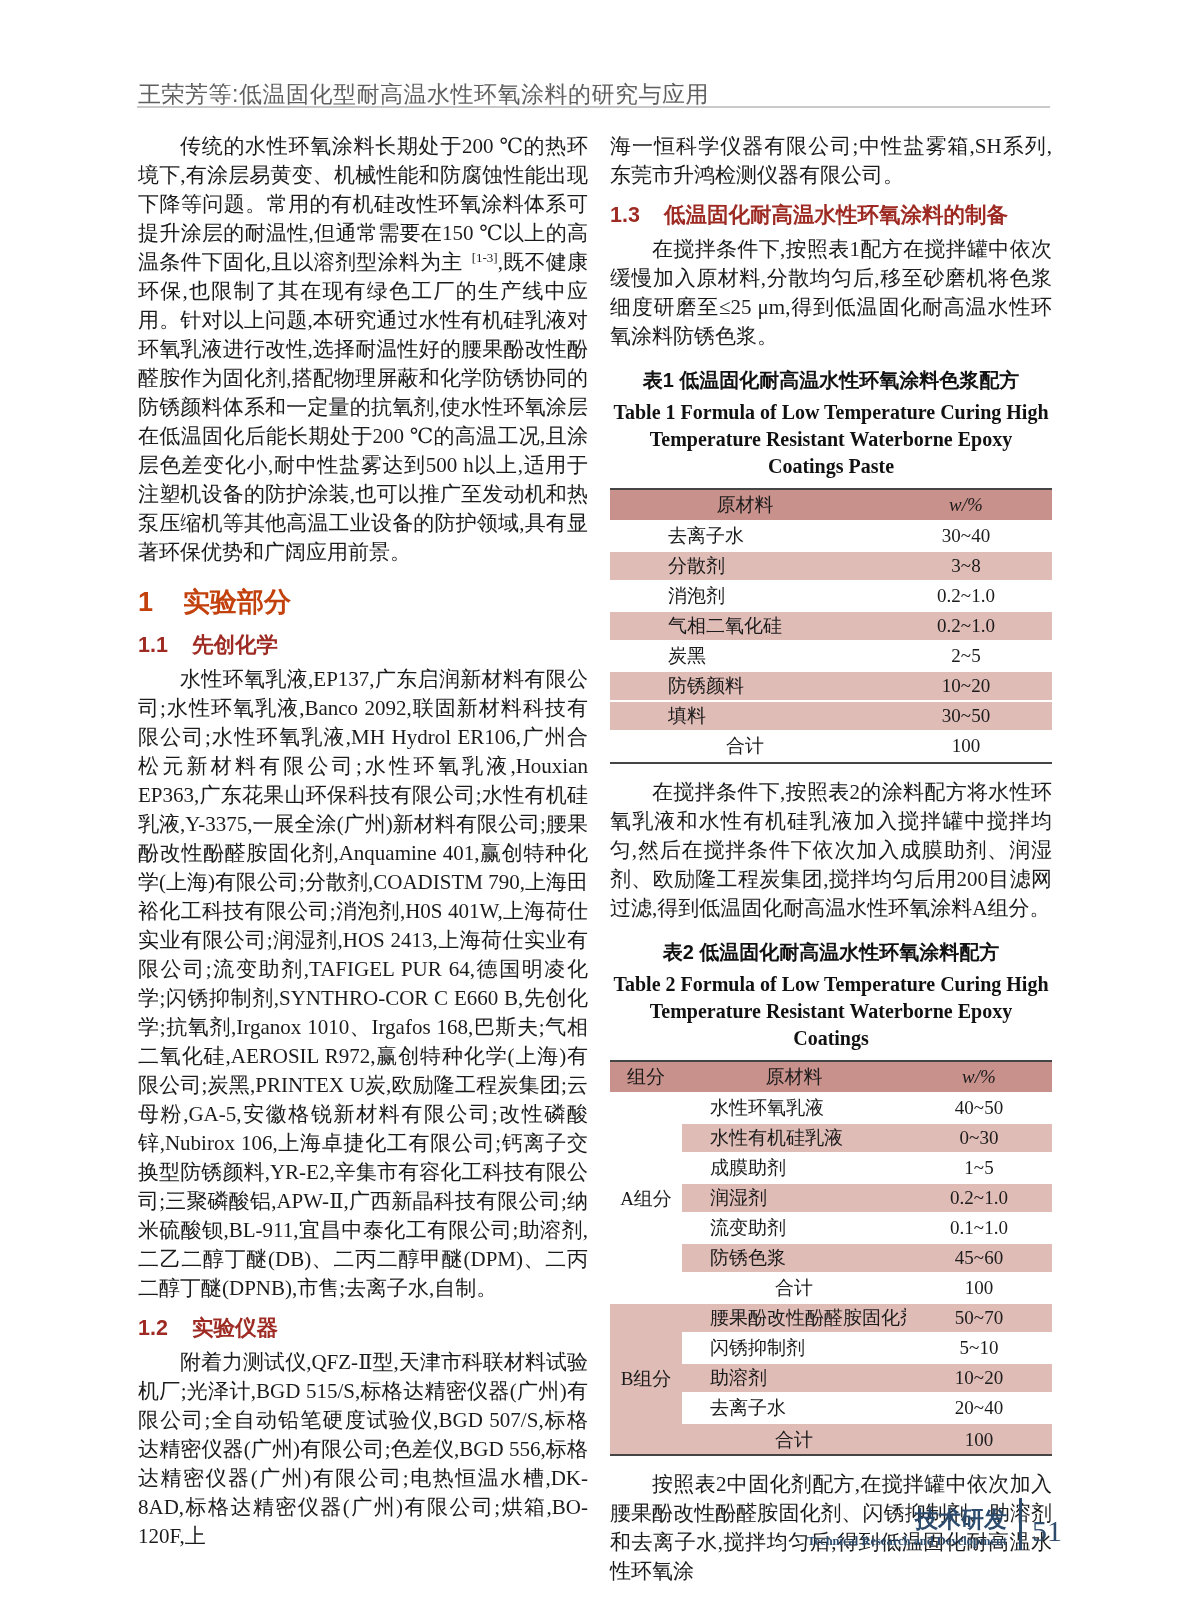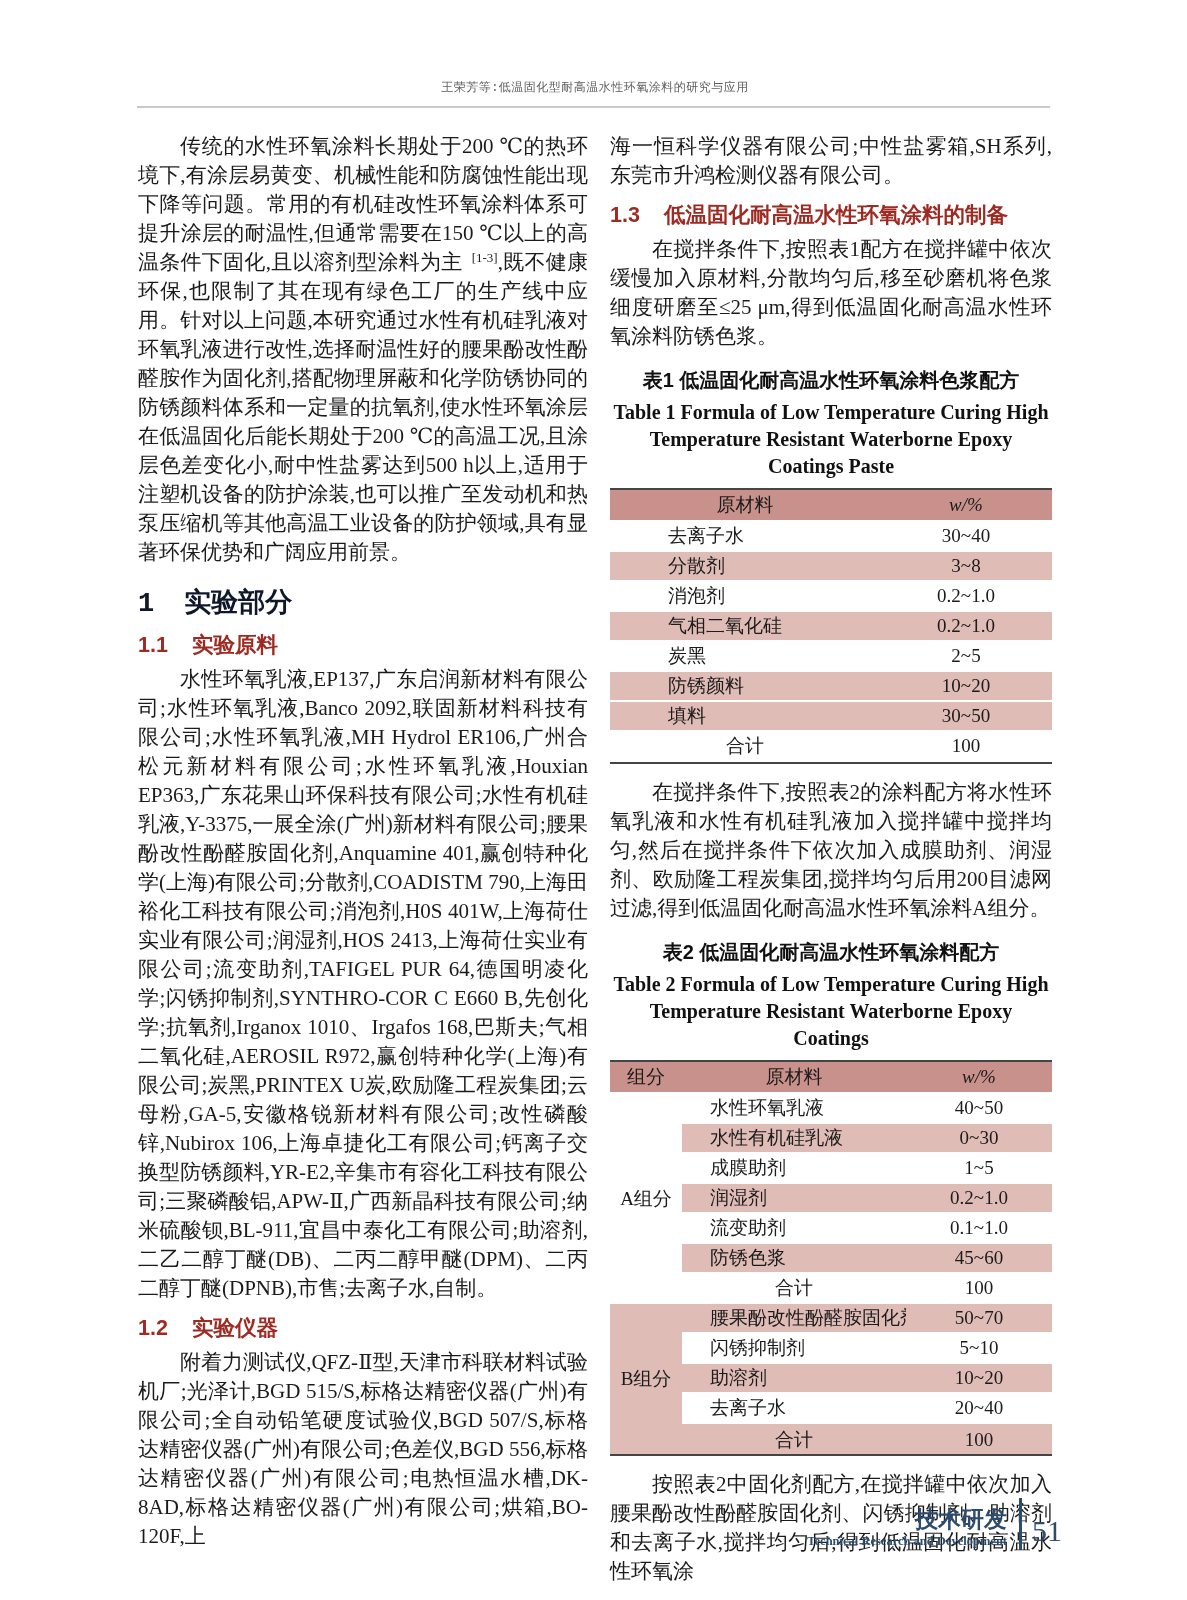--- a/index.html
+++ b/index.html
@@ -9,23 +9,23 @@
     margin: 0 auto;
     background: #ffffff;
     outline: 1px solid #e4e4e4;
     font-family: "Liberation Serif", "DejaVu Serif", serif;
     color: #1b1b1b;
     overflow: hidden;
   }
   
   .running-title {
     position: absolute; top: 79px; left: 138px; width: 914px;
-    text-align: center;
-    font-family: Liberation Mono, monospace;
-    font-size: 12px; color: #5f5f5f; letter-spacing: .5px;
+    text-align: left;
+    font-family: Liberation Sans, sans-serif;
+    font-size: 23px; color: #5f5f5f; letter-spacing: .5px;
   }
   .head-rule {
     position: absolute; top: 106px; left: 137px; width: 913px; height: 2px;
     background: #c9c9c9;
   }
   
   .columns {
     position: absolute; top: 132px; left: 138px; width: 914px;
     display: flex; gap: 22px;
   }
@@ -35,22 +35,22 @@
     margin: 0;
     font-size: 21px; line-height: 29px;
     text-align: justify;
     text-indent: 2em;
   }
   .para.no-indent { text-indent: 0; }
   sup.cite { font-size: 13px; line-height: 0; vertical-align: 7px; padding-left: 9px; }
   
   .h-sec1 {
     margin: 17px 0 9px;
-    font-family: Liberation Mono, monospace;
-    font-size: 27px; font-weight: bold; color: #0f172a;
+    font-family: Liberation Sans, sans-serif;
+    font-size: 27px; font-weight: bold; color: #c2410c;
   }
   .h-sec1 .h-num { margin-right: 30px; }
   .h-sec2 {
     margin: 10px 0 6px;
     font-family: "Liberation Sans", "DejaVu Sans", sans-serif;
     font-size: 21.5px; font-weight: bold; color: #9e2b23;
   }
   .h-sec2 .h-num { margin-right: 24px; }
   
   .tbl-block { margin: 16px 0 14px; }
@@ -123,21 +123,21 @@
   <div class="running-title">王荣芳等:低温固化型耐高温水性环氧涂料的研究与应用</div>
   <div class="head-rule"></div>
 
   <div class="columns">
 
     <div class="col-left">
       <p class="para"><span>传统的水性环氧涂料长期处于200 ℃的热环境下,有涂层易黄变、机械性能和防腐蚀性能出现下降等问题。常用的有机硅改性环氧涂料体系可提升涂层的耐温性,但通常需要在150 ℃以上的高温条件下固化,且以溶剂型涂料为主</span><sup class="cite">[1-3]</sup><span>,既不健康环保,也限制了其在现有绿色工厂的生产线中应用。针对以上问题,本研究通过水性有机硅乳液对环氧乳液进行改性,选择耐温性好的腰果酚改性酚醛胺作为固化剂,搭配物理屏蔽和化学防锈协同的防锈颜料体系和一定量的抗氧剂,使水性环氧涂层在低温固化后能长期处于200 ℃的高温工况,且涂层色差变化小,耐中性盐雾达到500 h以上,适用于注塑机设备的防护涂装,也可以推广至发动机和热泵压缩机等其他高温工业设备的防护领域,具有显著环保优势和广阔应用前景。</span></p>
 
       <div class="h-sec1"><span class="h-num">1</span><span>实验部分</span></div>
 
-      <div class="h-sec2"><span class="h-num">1.1</span><span>实验原料</span></div>
+      <div class="h-sec2"><span class="h-num">1.1</span><span>先创化学</span></div>
 
       <p class="para">水性环氧乳液,EP137,广东启润新材料有限公司;水性环氧乳液,Banco 2092,联固新材料科技有限公司;水性环氧乳液,MH Hydrol ER106,广州合松元新材料有限公司;水性环氧乳液,Houxian EP363,广东花果山环保科技有限公司;水性有机硅乳液,Y-3375,一展全涂(广州)新材料有限公司;腰果酚改性酚醛胺固化剂,Anquamine 401,赢创特种化学(上海)有限公司;分散剂,COADISTM 790,上海田裕化工科技有限公司;消泡剂,H0S 401W,上海荷仕实业有限公司;润湿剂,HOS 2413,上海荷仕实业有限公司;流变助剂,TAFIGEL PUR 64,德国明凌化学;闪锈抑制剂,SYNTHRO-COR C E660 B,先创化学;抗氧剂,Irganox 1010、Irgafos 168,巴斯夫;气相二氧化硅,AEROSIL R972,赢创特种化学(上海)有限公司;炭黑,PRINTEX U炭,欧励隆工程炭集团;云母粉,GA-5,安徽格锐新材料有限公司;改性磷酸锌,Nubirox 106,上海卓捷化工有限公司;钙离子交换型防锈颜料,YR-E2,辛集市有容化工科技有限公司;三聚磷酸铝,APW-Ⅱ,广西新晶科技有限公司;纳米硫酸钡,BL-911,宜昌中泰化工有限公司;助溶剂,二乙二醇丁醚(DB)、二丙二醇甲醚(DPM)、二丙二醇丁醚(DPNB),市售;去离子水,自制。</p>
 
       <div class="h-sec2"><span class="h-num">1.2</span><span>实验仪器</span></div>
 
       <p class="para">附着力测试仪,QFZ-Ⅱ型,天津市科联材料试验机厂;光泽计,BGD 515/S,标格达精密仪器(广州)有限公司;全自动铅笔硬度试验仪,BGD 507/S,标格达精密仪器(广州)有限公司;色差仪,BGD 556,标格达精密仪器(广州)有限公司;电热恒温水槽,DK-8AD,标格达精密仪器(广州)有限公司;烘箱,BO-120F,上</p>
     </div>
 
     <div class="col-right">
       <p class="para no-indent">海一恒科学仪器有限公司;中性盐雾箱,SH系列,东莞市升鸿检测仪器有限公司。</p>

